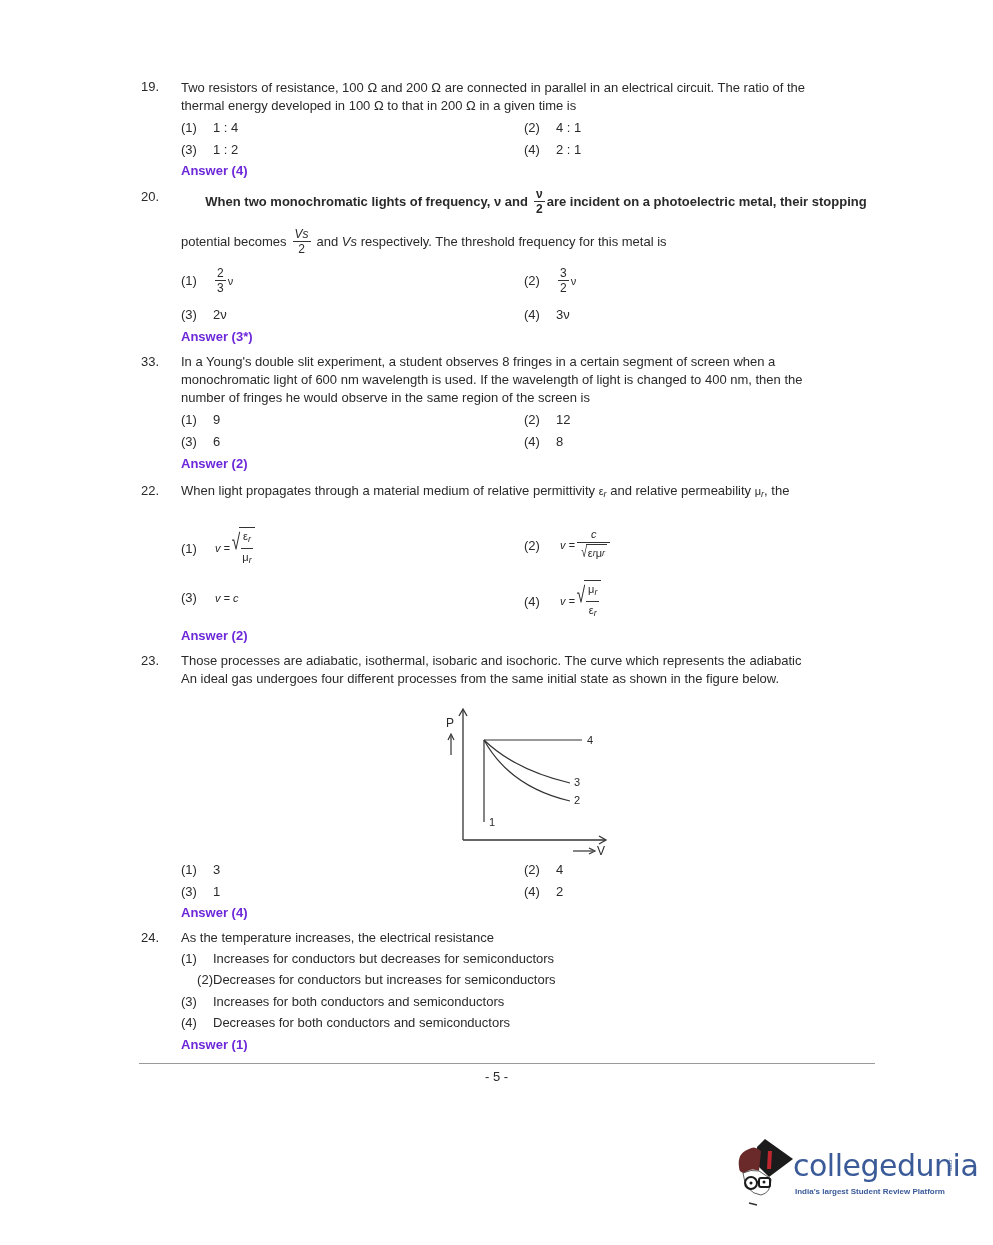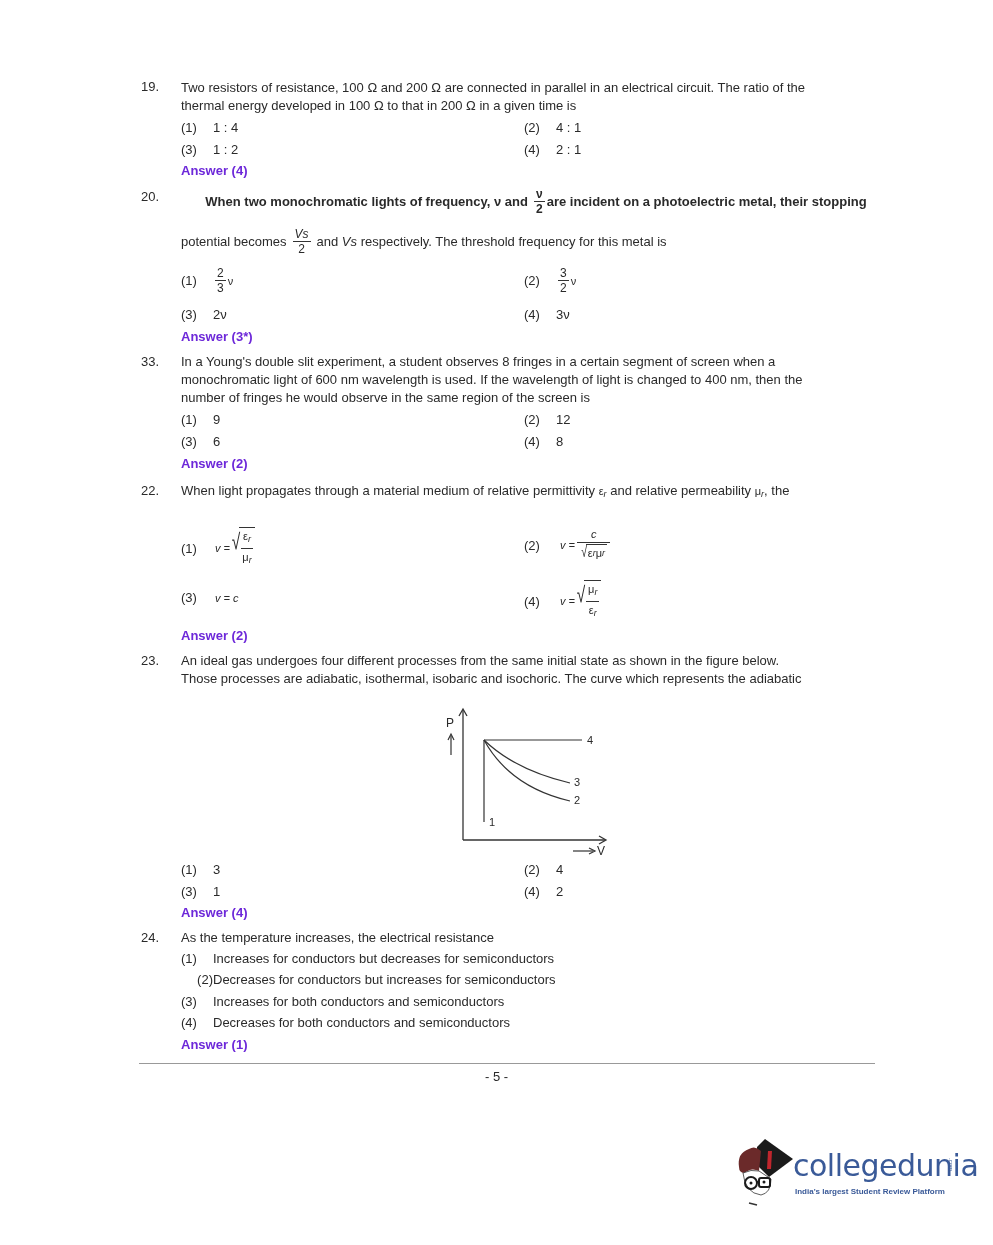--- a/index.html
+++ b/index.html
@@ -149,22 +149,22 @@
         </span>
       </span>
   </div>
 
   <div class="ans" style="top:628px;">Answer (2)</div>
 </div>
 
 <div>
   <div class="qnum" style="top:653px;">23.</div>
   <div class="qtext" style="top:652px;">
+    <div>Those processes are adiabatic, isothermal, isobaric and isochoric. The curve which represents the adiabatic</div>
     <div>An ideal gas undergoes four different processes from the same initial state as shown in the figure below.</div>
-    <div>Those processes are adiabatic, isothermal, isobaric and isochoric. The curve which represents the adiabatic</div>
   </div>
 
   <div class="abs" style="left:430px;top:705px;width:190px;height:160px;">
     <svg width="190" height="160" viewBox="0 0 190 160">
 
       <line x1="33" y1="135" x2="33" y2="5" stroke="#333" stroke-width="1.3"></line>
       <polyline points="29,11 33,4 37,11" fill="none" stroke="#333" stroke-width="1.3"></polyline>
 
       <line x1="33" y1="135" x2="175" y2="135" stroke="#333" stroke-width="1.3"></line>
       <polyline points="169,131 176,135 169,139" fill="none" stroke="#333" stroke-width="1.3"></polyline>

